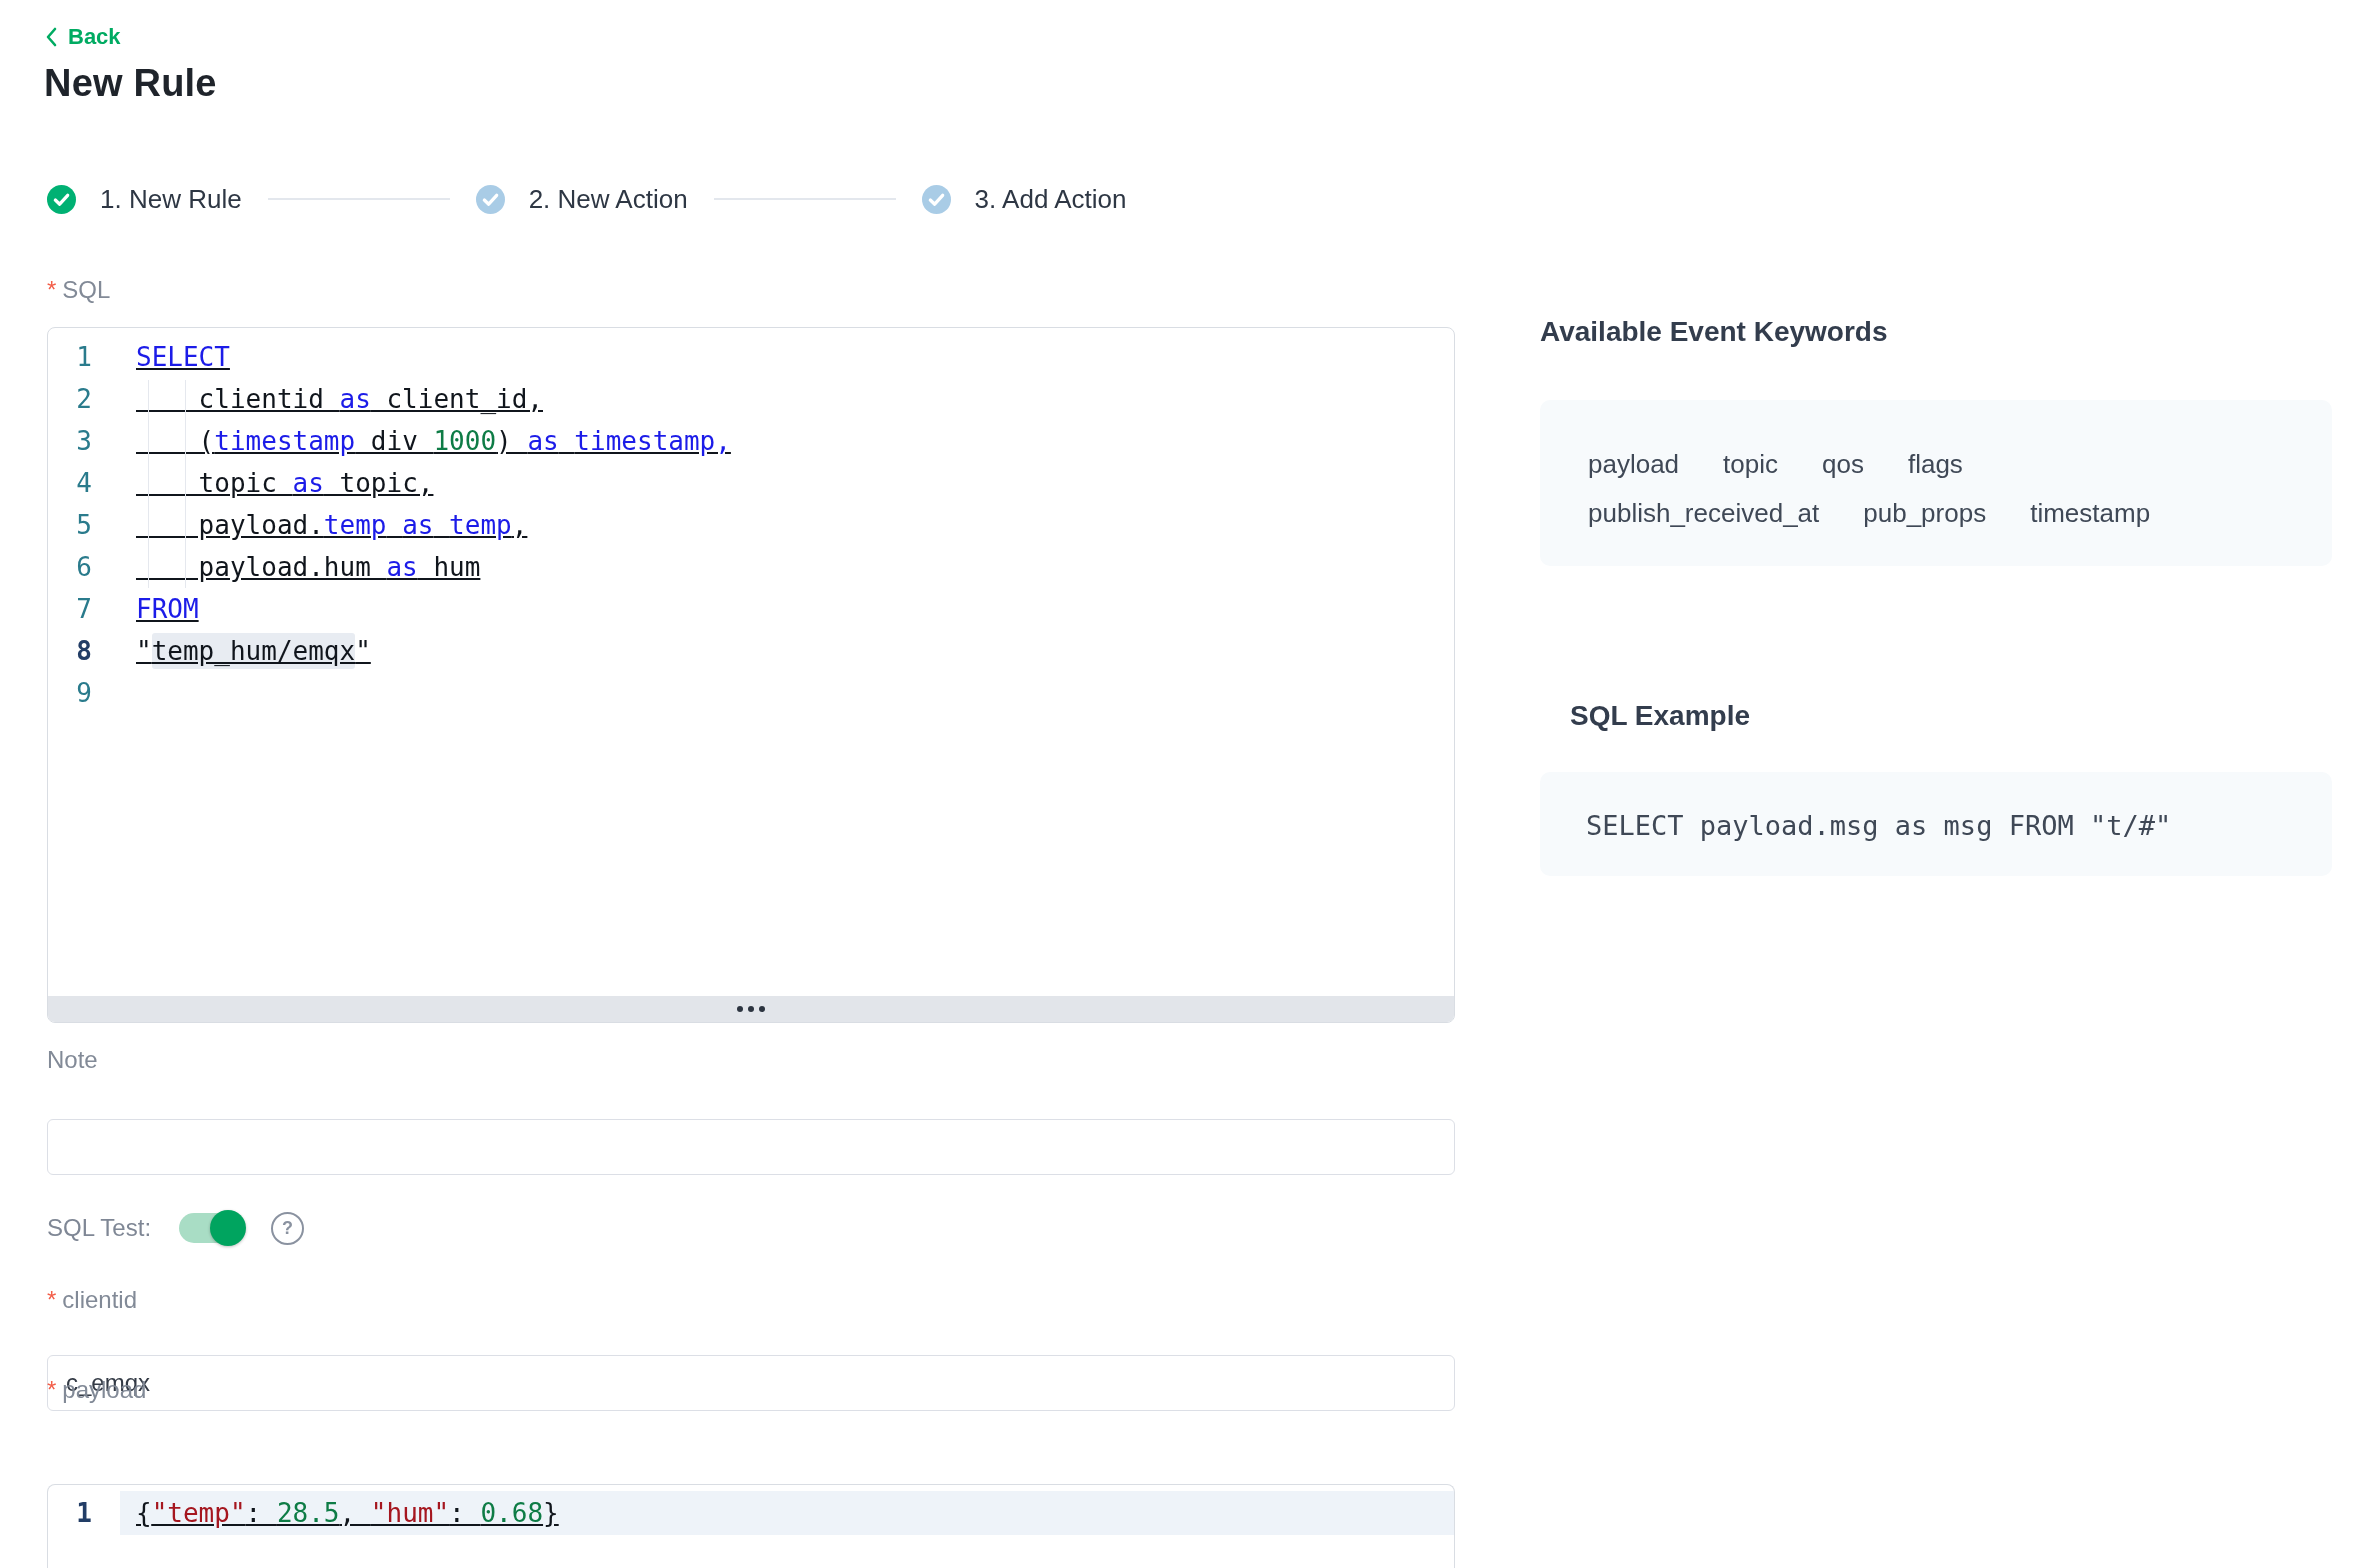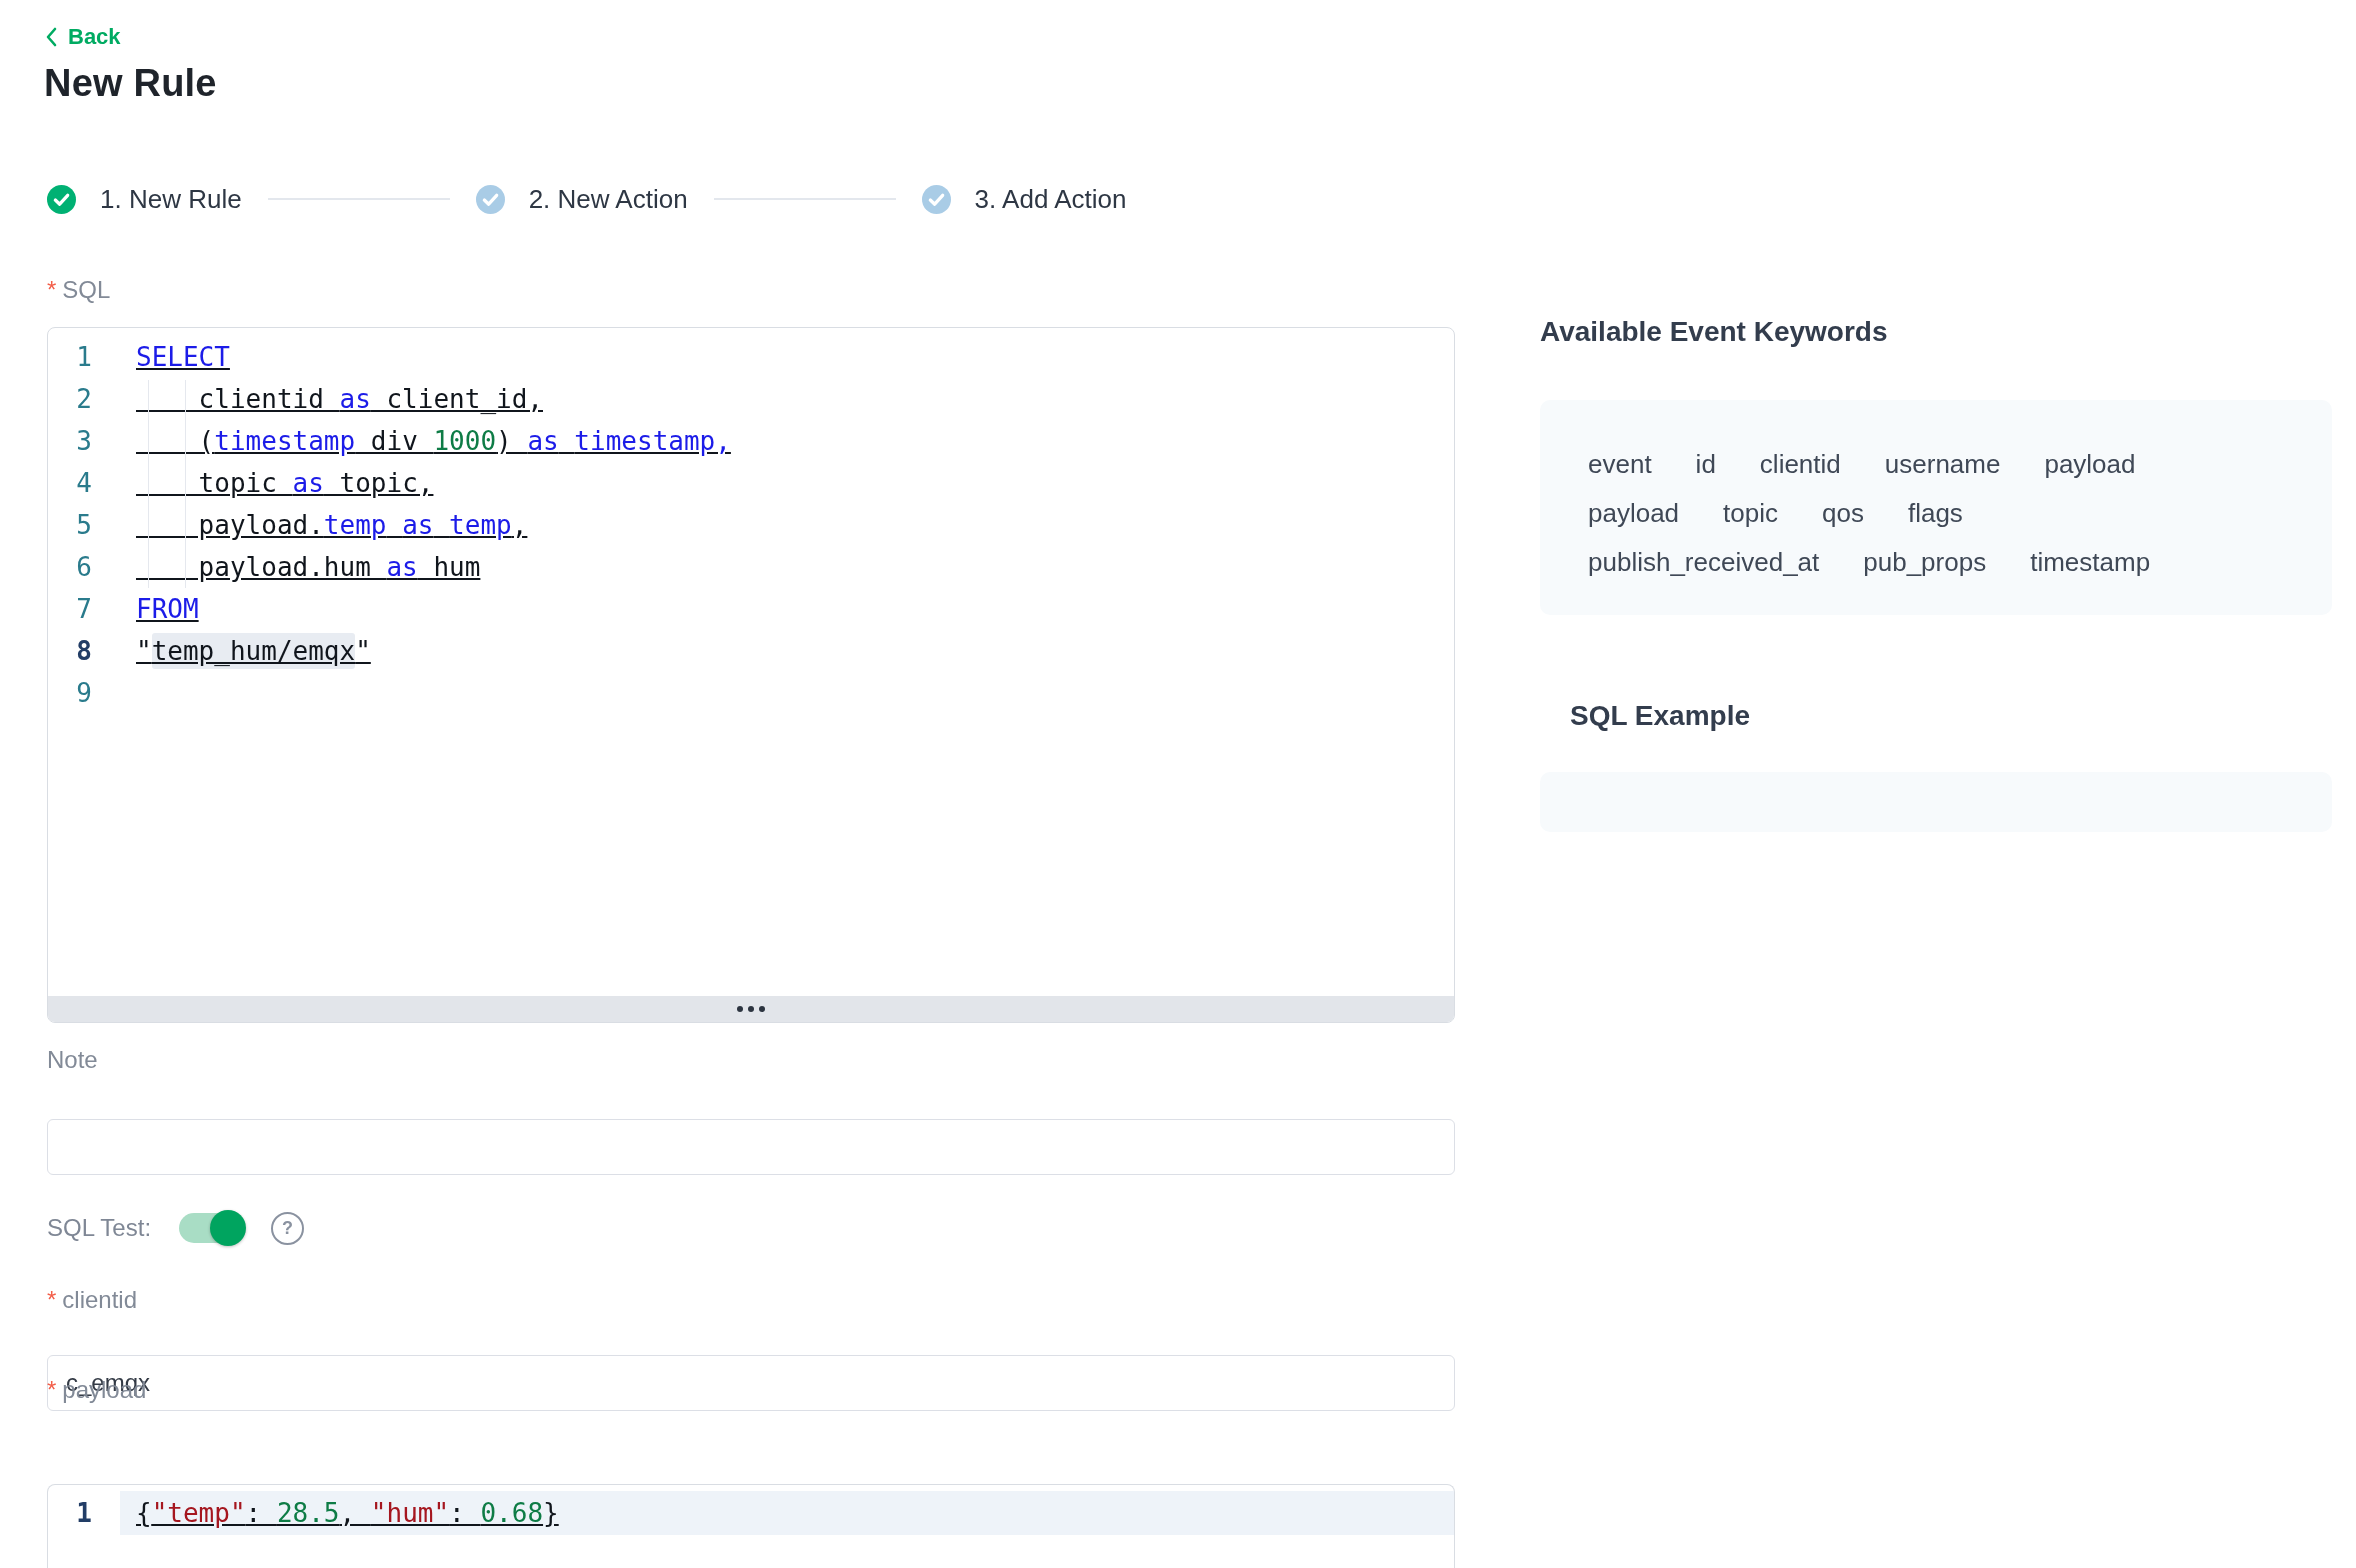--- a/index.html
+++ b/index.html
@@ -155,41 +155,35 @@
     <div class="cm-bar">
         <i></i>
         <i></i>
         <i></i>
       </div>
   </div>
 
   <div class="rp-title" style="top:316px;">Available Event Keywords</div>
   <div class="rp-box" id="kw-box">
       <div class="kw-row">
-        <span class="kw">event</span>
-        <span class="kw">id</span>
-        <span class="kw">clientid</span>
-        <span class="kw">username</span>
-        <span class="kw">payload</span>
-      </div>
-      <div class="kw-row">
         <span class="kw">payload</span>
         <span class="kw">topic</span>
         <span class="kw">qos</span>
         <span class="kw">flags</span>
       </div>
       <div class="kw-row">
         <span class="kw">publish_received_at</span>
         <span class="kw">pub_props</span>
         <span class="kw">timestamp</span>
       </div>
     </div>
 
   <div class="rp-title" style="top:700px;margin-left:30px;">SQL Example</div>
   <div class="rp-box" id="ex-box">
+      <div class="ex-line">SELECT payload.msg as msg FROM "t/#"</div>
     </div>
 
   <div class="field-label" style="top:1046px;left:47px;">Note</div>
   <input class="text-input" style="top: 1098px;" value="">
 
   <div class="sqltest-row">
     <span class="sqltest-label">SQL Test:</span>
     <div class="switch on" id="sql-test-switch">
         <div class="switch-thumb"></div>
       </div>

